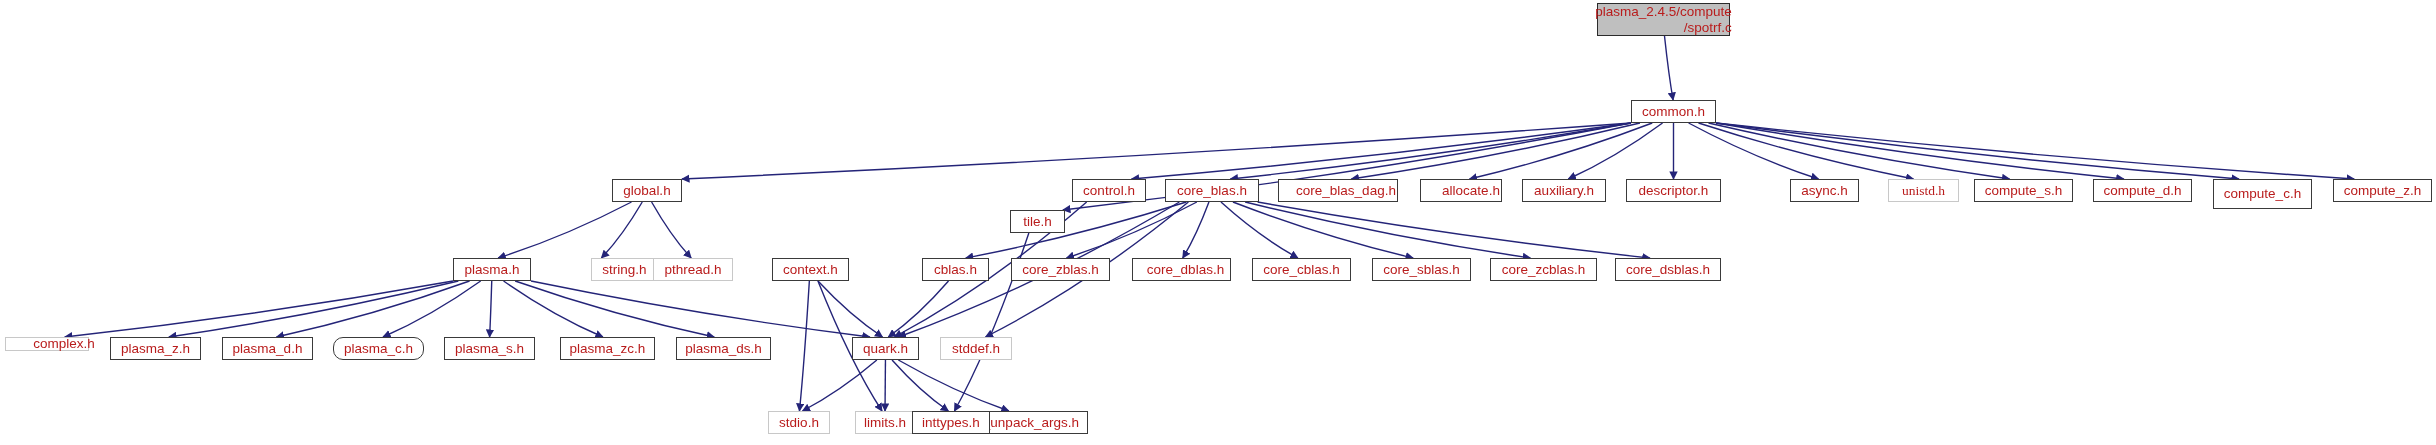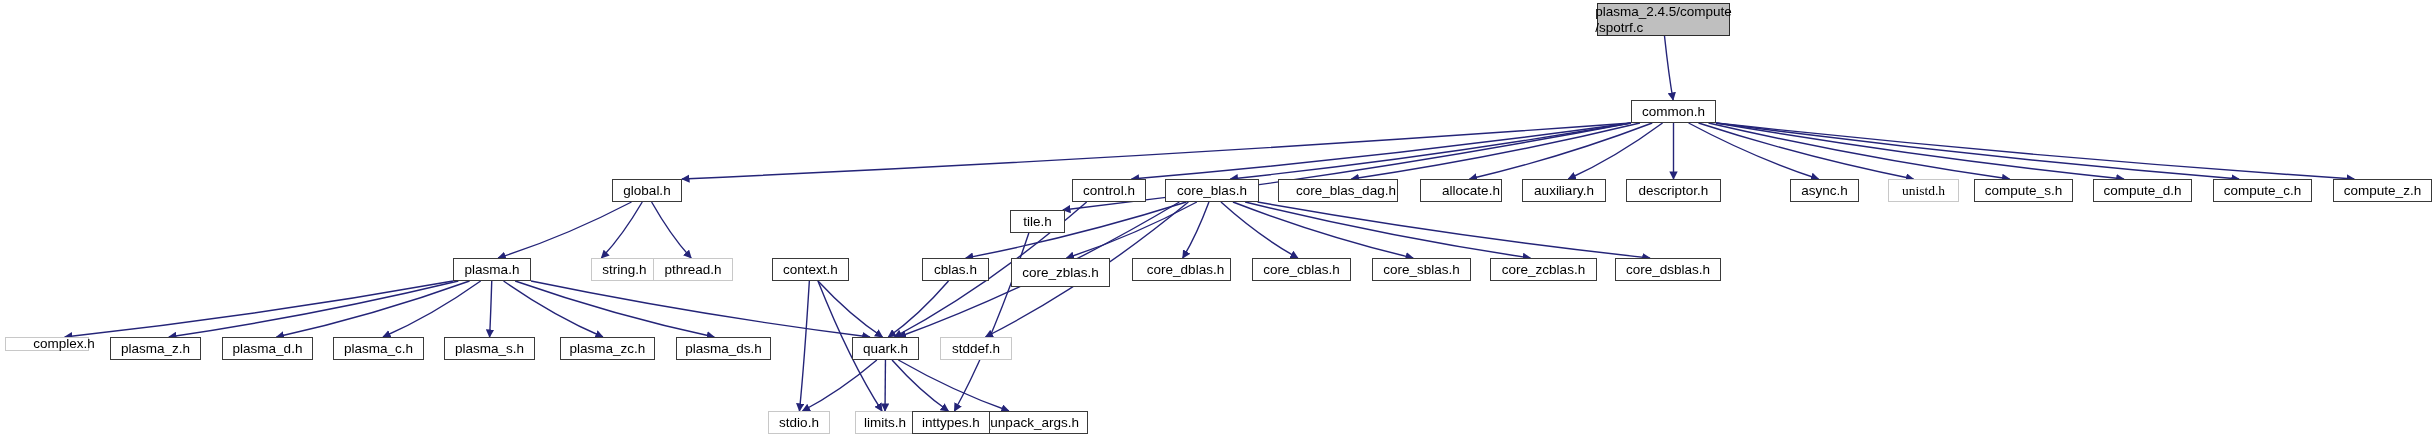--- a/index.html
+++ b/index.html
@@ -11,24 +11,24 @@
     font-family:"Liberation Sans", sans-serif;
     overflow:hidden;
   }
   #edges{position:absolute;left:0;top:0;width:2436px;height:445px;pointer-events:none;}
   .node{
     position:absolute;
     box-sizing:border-box;
     display:flex;
     align-items:center;
     justify-content:center;
-    text-align:left;
+    text-align:right;
     font-size:13.5px;
     line-height:1.15;
-    color:#000000;
+    color:#b91c1c;
     background:#ffffff;
     border:1px solid #404040;
     white-space:pre-line;
     letter-spacing:0px;
   }
   .node.root{
     background:#bfbfbf;
     border:1px solid #2b2b2b;
     font-size:13.5px;
   }
@@ -105,37 +105,37 @@
   <div class="node hdr" style="left: 1072px; top: 179px; width: 74px; height: 23px;">control.h</div>
   <div class="node hdr" style="left: 1165px; top: 179px; width: 94px; height: 23px;">core_blas.h</div>
   <div class="node hdr" style="left: 1278px; top: 179px; width: 120px; height: 23px; padding-left: 16px;">core_blas_dag.h</div>
   <div class="node hdr" style="left: 1420px; top: 179px; width: 82px; height: 23px; padding-left: 20px;">allocate.h</div>
   <div class="node hdr" style="left: 1522px; top: 179px; width: 84px; height: 23px;">auxiliary.h</div>
   <div class="node hdr" style="left: 1626px; top: 179px; width: 95px; height: 23px;">descriptor.h</div>
   <div class="node hdr" style="left: 1790px; top: 179px; width: 69px; height: 23px;">async.h</div>
   <div class="node sys" style="left: 1888px; top: 179px; width: 71px; height: 23px; font-family: Liberation Serif, serif;">unistd.h</div>
   <div class="node hdr" style="left: 1974px; top: 179px; width: 99px; height: 23px;">compute_s.h</div>
   <div class="node hdr" style="left: 2093px; top: 179px; width: 99px; height: 23px;">compute_d.h</div>
-  <div class="node hdr" style="left: 2213px; top: 179px; width: 99px; height: 23px;">compute_c.h</div>
+  <div class="node hdr" style="left: 2213px; top: 179px; width: 99px; height: 30px;">compute_c.h</div>
   <div class="node hdr" style="left: 2333px; top: 179px; width: 99px; height: 23px;">compute_z.h</div>
   <div class="node hdr" style="left: 453px; top: 258px; width: 78px; height: 23px;">plasma.h</div>
   <div class="node sys" style="left: 591px; top: 258px; width: 67px; height: 23px;">string.h</div>
   <div class="node sys" style="left: 653px; top: 258px; width: 80px; height: 23px;">pthread.h</div>
   <div class="node hdr" style="left: 772px; top: 258px; width: 77px; height: 23px;">context.h</div>
   <div class="node hdr" style="left: 922px; top: 258px; width: 67px; height: 23px;">cblas.h</div>
-  <div class="node hdr" style="left: 1011px; top: 258px; width: 99px; height: 29px;">core_zblas.h</div>
+  <div class="node hdr" style="left: 1011px; top: 258px; width: 99px; height: 23px;">core_zblas.h</div>
   <div class="node hdr" style="left: 1132px; top: 258px; width: 99px; height: 23px; padding-left: 8px;">core_dblas.h</div>
   <div class="node hdr" style="left: 1252px; top: 258px; width: 99px; height: 23px;">core_cblas.h</div>
   <div class="node hdr" style="left: 1372px; top: 258px; width: 99px; height: 23px;">core_sblas.h</div>
   <div class="node hdr" style="left: 1490px; top: 258px; width: 107px; height: 23px;">core_zcblas.h</div>
   <div class="node hdr" style="left: 1615px; top: 258px; width: 106px; height: 23px;">core_dsblas.h</div>
   <div class="node sys" style="left: 5px; top: 337px; width: 84px; height: 14px; padding-left: 34px;">complex.h</div>
   <div class="node hdr" style="left: 110px; top: 337px; width: 91px; height: 23px;">plasma_z.h</div>
   <div class="node hdr" style="left: 222px; top: 337px; width: 91px; height: 23px;">plasma_d.h</div>
-  <div class="node hdr" style="left: 333px; top: 337px; width: 91px; height: 23px;">plasma_c.h</div>
+  <div class="node hdr" style="left: 333px; top: 337px; width: 91px; height: 23px; border-radius: 10px;">plasma_c.h</div>
   <div class="node hdr" style="left: 444px; top: 337px; width: 91px; height: 23px;">plasma_s.h</div>
   <div class="node hdr" style="left: 560px; top: 337px; width: 95px; height: 23px;">plasma_zc.h</div>
   <div class="node hdr" style="left: 676px; top: 337px; width: 95px; height: 23px;">plasma_ds.h</div>
   <div class="node hdr" style="left: 852px; top: 337px; width: 67px; height: 23px;">quark.h</div>
   <div class="node sys" style="left: 940px; top: 337px; width: 72px; height: 23px;">stddef.h</div>
   <div class="node hdr" style="left: 1010px; top: 210px; width: 55px; height: 23px;">tile.h</div>
   <div class="node sys" style="left: 768px; top: 411px; width: 62px; height: 23px;">stdio.h</div>
   <div class="node sys" style="left: 855px; top: 411px; width: 60px; height: 23px;">limits.h</div>
   <div class="node hdr" style="left: 940px; top: 411px; width: 148px; height: 23px;">quark_unpack_args.h</div>
   <div class="node hdr" style="left: 912px; top: 411px; width: 78px; height: 23px;">inttypes.h</div>

